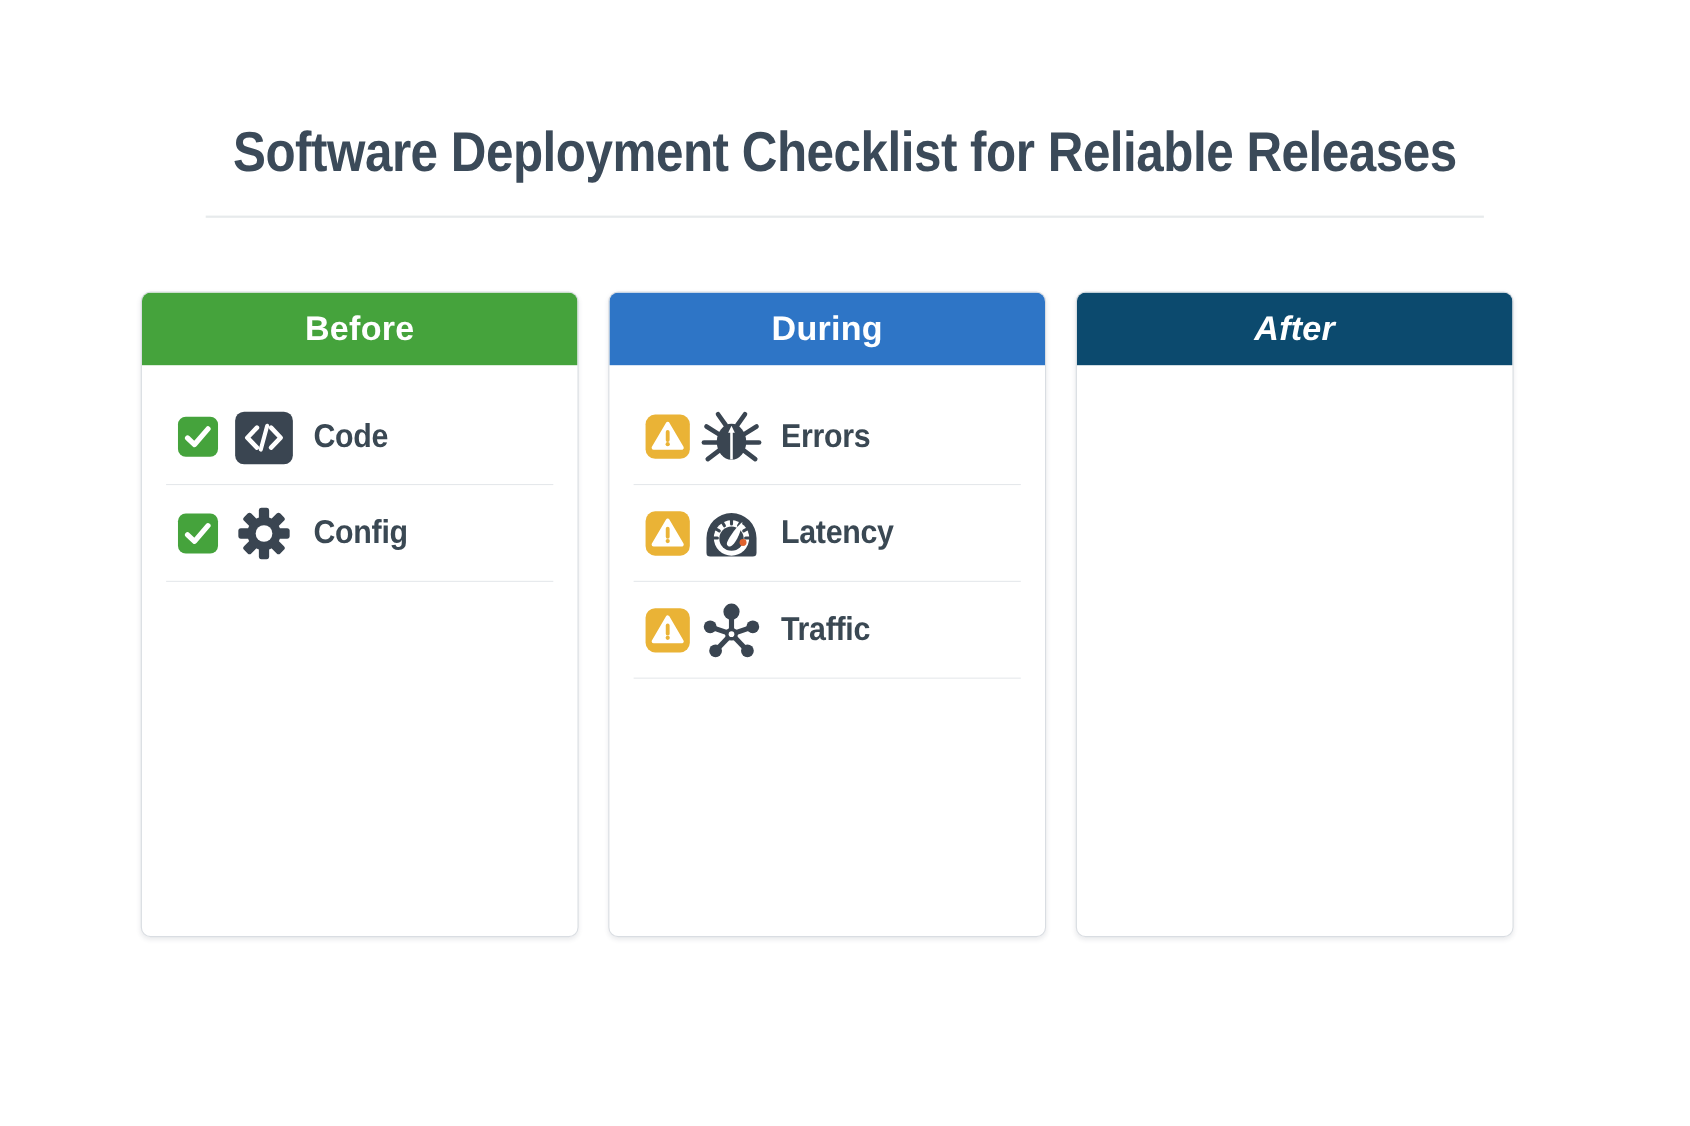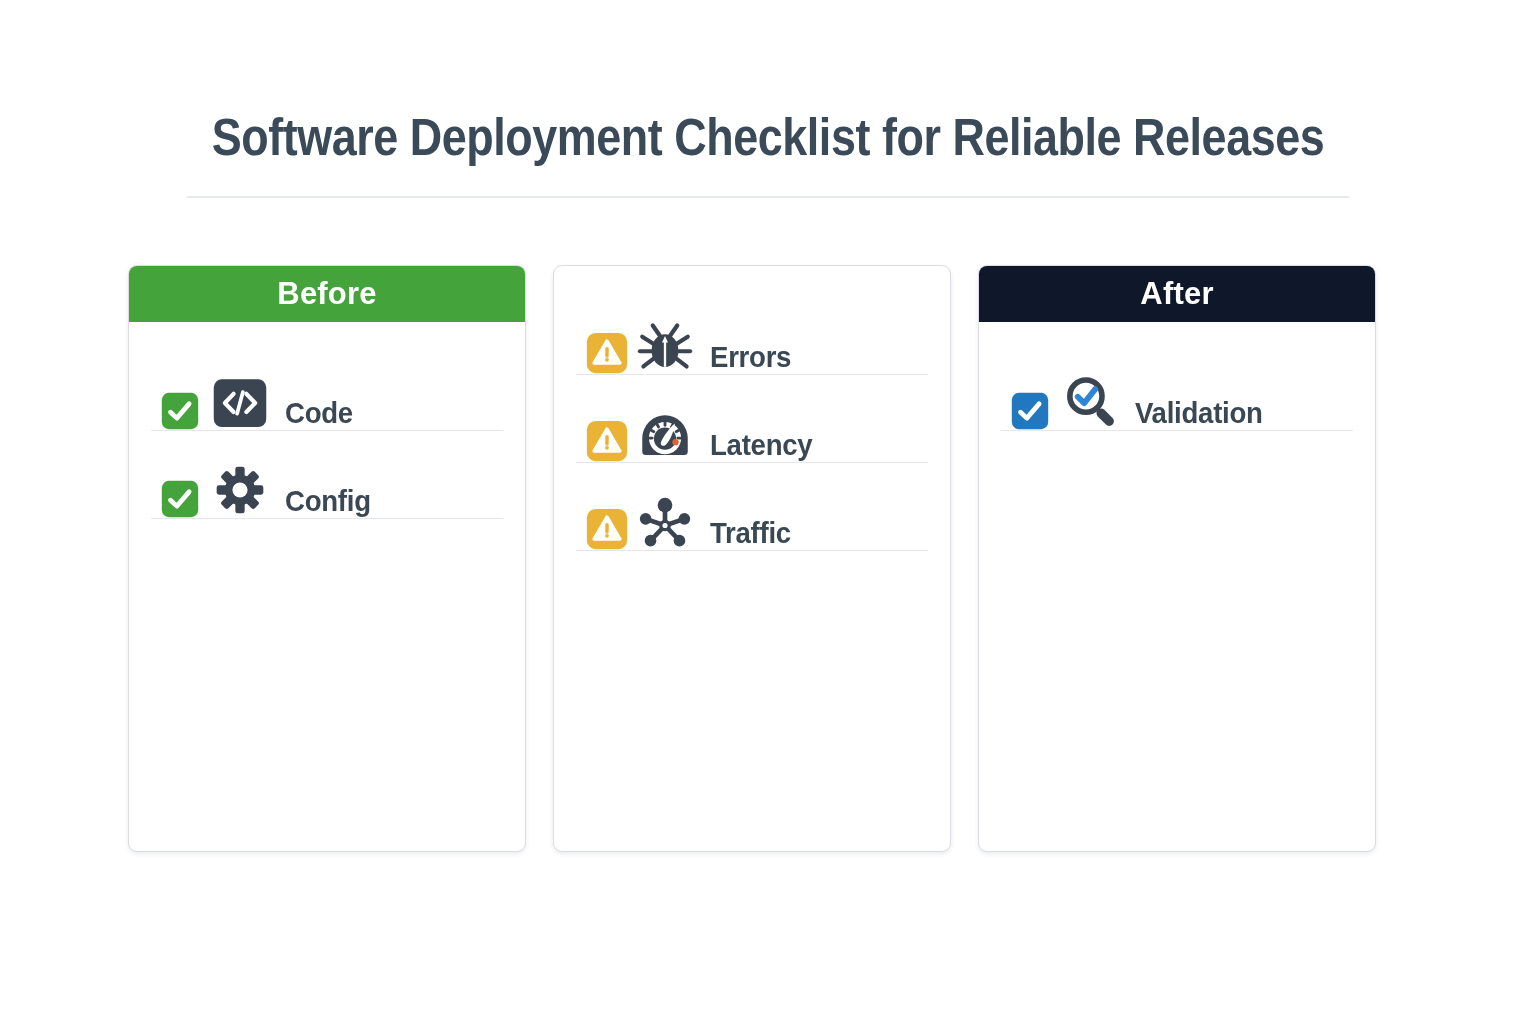--- a/index.html
+++ b/index.html
@@ -30,29 +30,29 @@
   .card{
     width:398px;height:587px;
     background:#ffffff;
     border:1px solid #D9DDE2;
     border-radius:9px;
     box-shadow:0 2px 4px rgba(60,70,85,0.10);
     overflow:hidden;
     box-sizing:border-box;
   }
   .card-header{
-    height:56px;
+    height:66px;
     display:flex;align-items:center;justify-content:center;
     color:#ffffff;
     font-size:31px;font-weight:700;
     letter-spacing:0.2px;
   }
   .card-list{padding:21px 22px 0;}
   .row{
-    display:flex;align-items:flex-end;
+    display:flex;align-items:center;
     height:87px;
     border-bottom:1px solid #E5E8EB;
     padding-left:10px;
   }
   .marker{width:38px;height:38px;flex:0 0 auto;margin-right:13px;}
   .marker.warning{width:42px;height:42px;margin-right:9px;}
   .marker svg{width:100%;height:100%;display:block;}
   .item-icon{
     width:56px;height:56px;flex:0 0 auto;margin-right:17px;
     display:flex;align-items:center;justify-content:center;
@@ -112,20 +112,21 @@
               <circle cx="24" cy="24" r="6.5" fill="#fff"></circle>
             </svg>
           </span>
     <span class="item-label">Config</span>
   </div>
 
 </div>
   </section>
 
   <section class="card">
+    <div class="card-header" style="background: rgb(46, 117, 198);">During</div>
     <div class="card-list">
   <div class="row">
     <span class="marker warning">
             <svg viewBox="0 0 48 48">
               <rect x="1" y="1" width="46" height="46" rx="10" fill="#EAB336"></rect>
               <path d="M24 10.5 L38.7 35.5 L9.3 35.5 Z" fill="#fff" stroke="#fff" stroke-width="4" stroke-linejoin="round"></path>
               <path d="M24 19 L24 27.5" stroke="#EAB336" stroke-width="4" stroke-linecap="round"></path>
               <circle cx="24" cy="31.8" r="2.2" fill="#EAB336"></circle>
             </svg>
           </span>
@@ -206,35 +207,19 @@
               </g>
               <circle cx="24" cy="27" r="2.2" fill="#fff"></circle>
             </svg>
           </span>
     <span class="item-label">Traffic</span>
   </div>
 </div>
   </section>
 
   <section class="card">
-    <div class="card-header" style="background: #0f172a;">After</div>
+    <div class="card-header" style="background: #0c4a6e; font-style: italic;">After</div>
     <div class="card-list">
-  <div class="row">
-    <span class="marker">
-            <svg viewBox="0 0 48 48">
-              <rect x="1" y="1" width="46" height="46" rx="9" fill="#2278BE"></rect>
-              <path d="M12 25.5 L20 33 L35.5 15" fill="none" stroke="#fff" stroke-width="6" stroke-linecap="round" stroke-linejoin="round"></path>
-            </svg>
-          </span>
-    <span class="item-icon">
-            <svg viewBox="0 0 48 48">
-              <circle cx="20.5" cy="19" r="13.8" fill="none" stroke="#3A4551" stroke-width="4.8"></circle>
-              <path d="M13.5 19.5 L19 25 L28.5 13" fill="none" stroke="#2F86D6" stroke-width="5" stroke-linecap="round" stroke-linejoin="round"></path>
-              <path d="M33.5 33.5 L40.5 40.5" stroke="#3A4551" stroke-width="8" stroke-linecap="round"></path>
-            </svg>
-          </span>
-    <span class="item-label">Validation</span>
-  </div>
 
 
 </div>
   </section>
 </div>
 
 </body></html>

